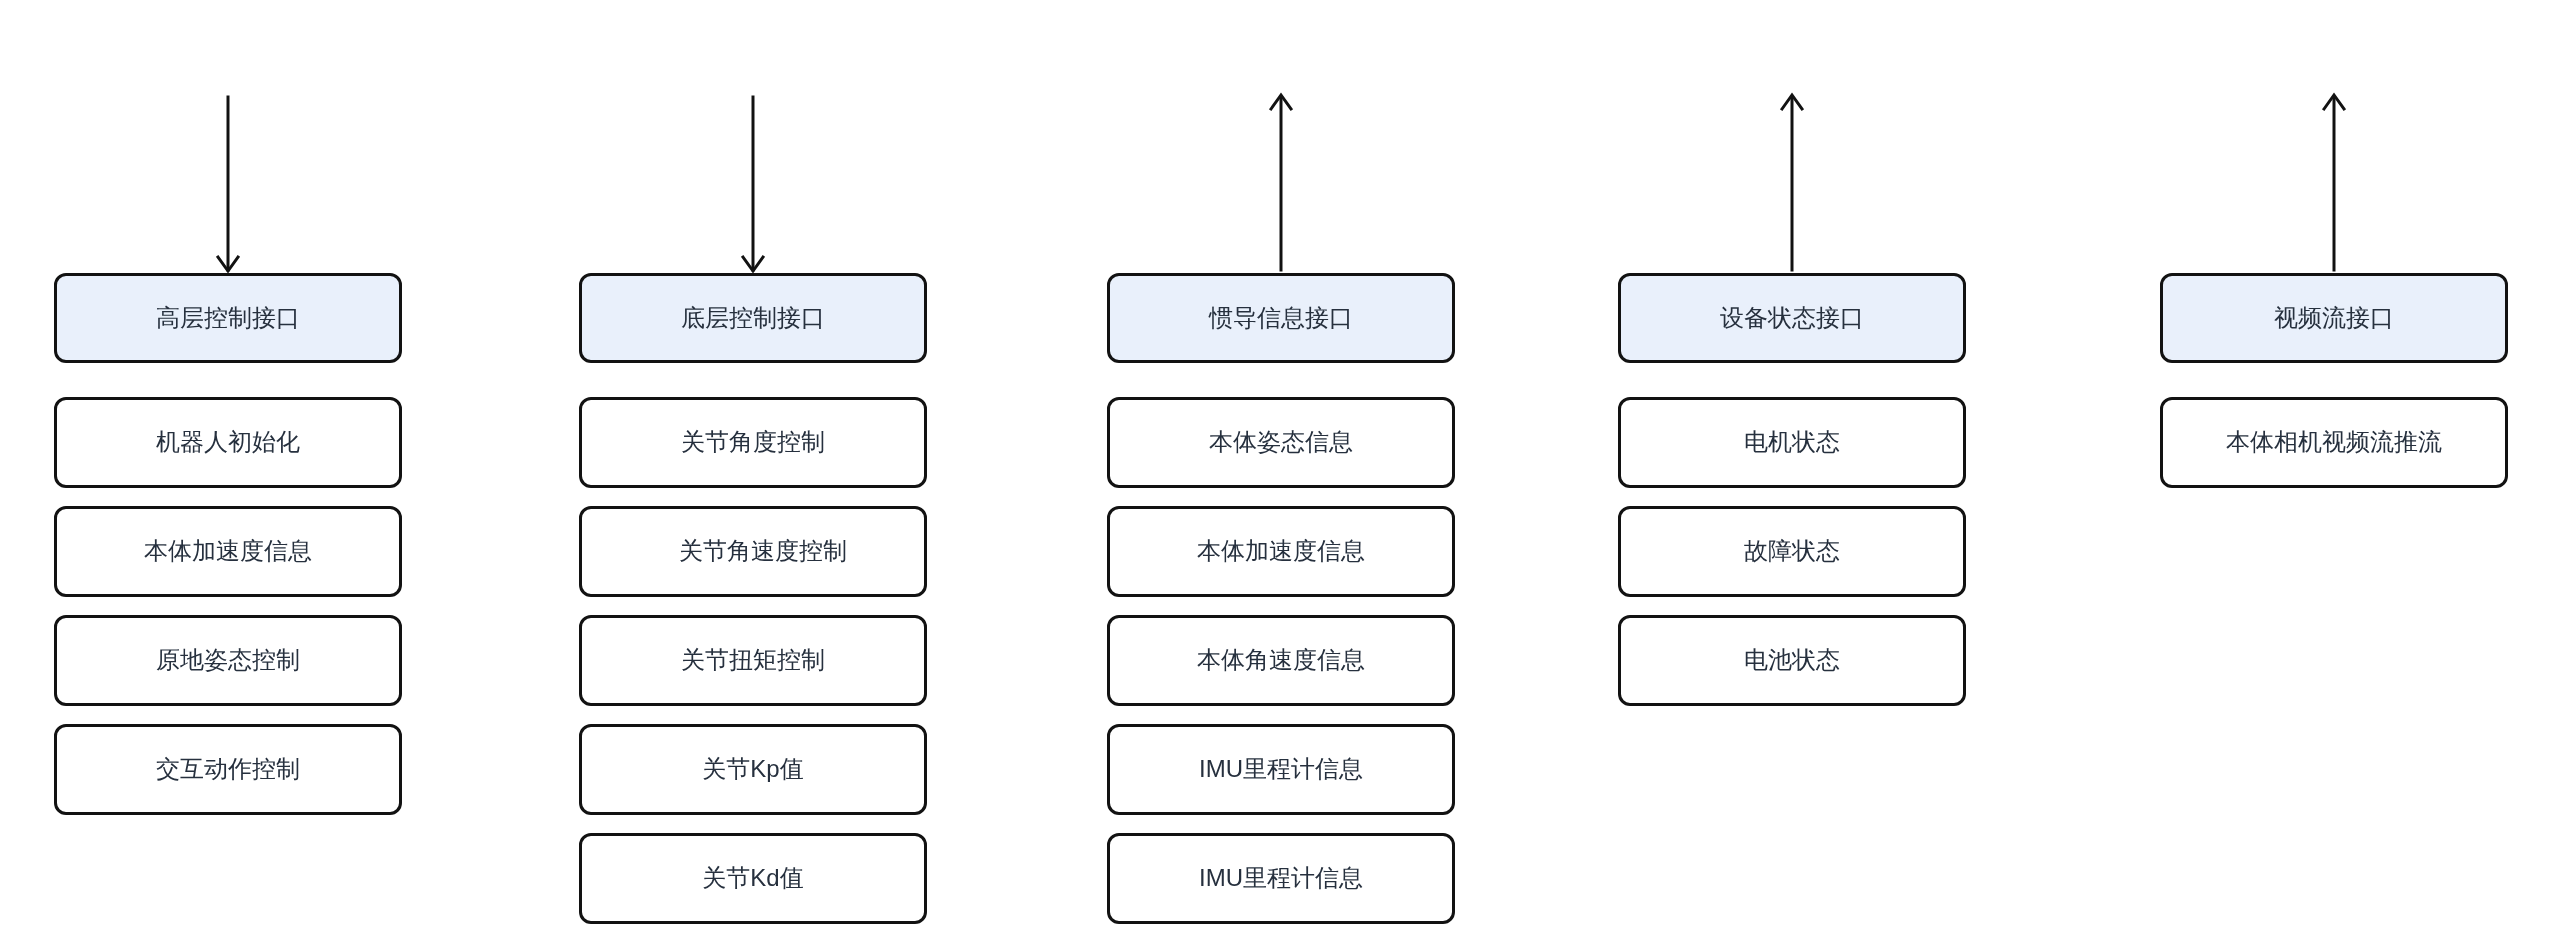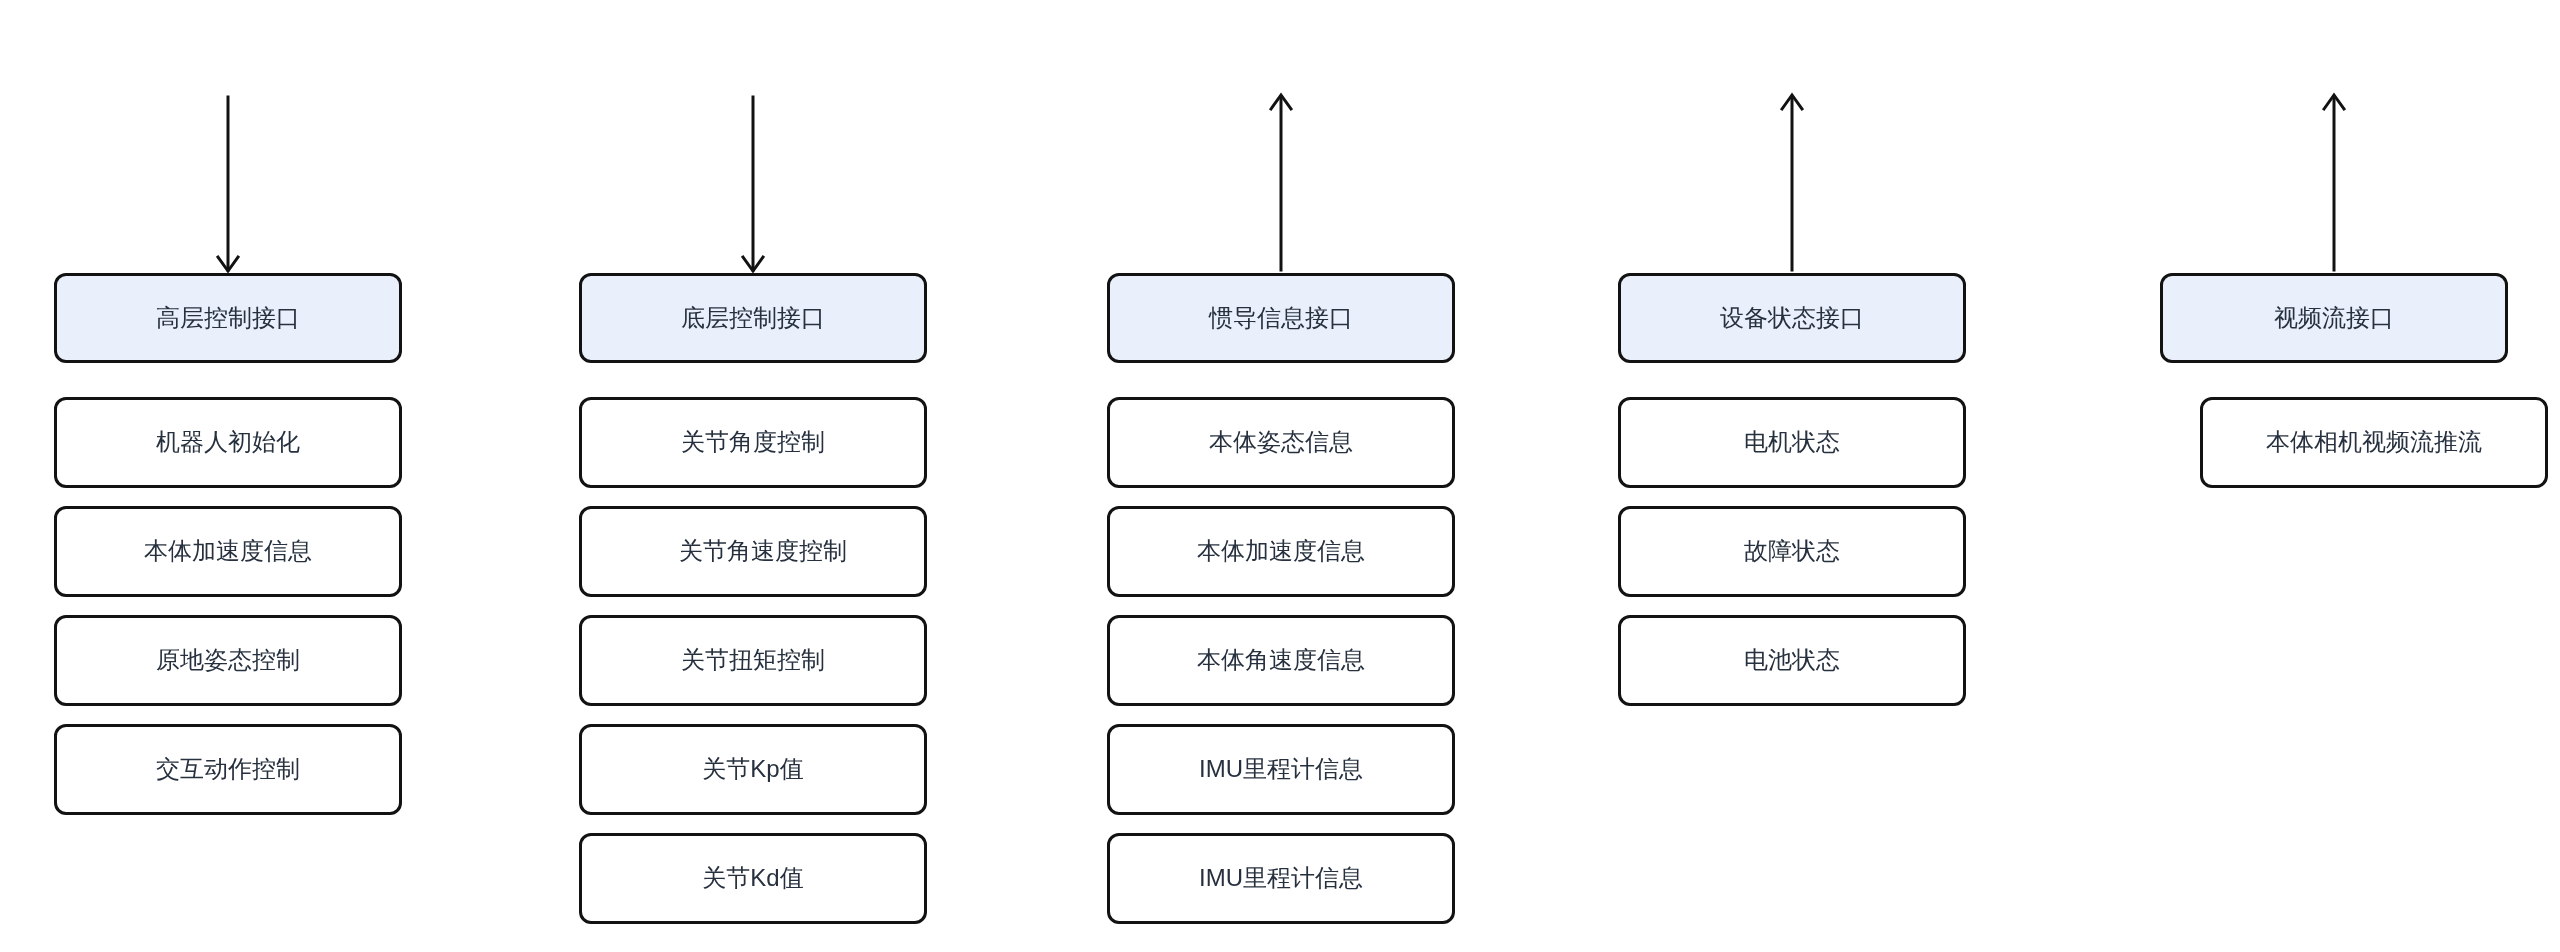--- a/index.html
+++ b/index.html
@@ -70,15 +70,15 @@
       <div class="node" style="left: 1107px; top: 397px; width: 348px; height: 91px;">本体姿态信息</div>
       <div class="node" style="left: 1107px; top: 506px; width: 348px; height: 91px;">本体加速度信息</div>
       <div class="node" style="left: 1107px; top: 615px; width: 348px; height: 91px;">本体角速度信息</div>
       <div class="node" style="left: 1107px; top: 724px; width: 348px; height: 91px;">IMU里程计信息</div>
       <div class="node" style="left: 1107px; top: 833px; width: 348px; height: 91px;">IMU里程计信息</div>
       <div class="node accent" style="left: 1618px; top: 273px; width: 348px; height: 90px;">设备状态接口</div>
       <div class="node" style="left: 1618px; top: 397px; width: 348px; height: 91px;">电机状态</div>
       <div class="node" style="left: 1618px; top: 506px; width: 348px; height: 91px; text-align: center;">故障状态</div>
       <div class="node" style="left: 1618px; top: 615px; width: 348px; height: 91px;">电池状态</div>
       <div class="node accent" style="left: 2160px; top: 273px; width: 348px; height: 90px;">视频流接口</div>
-      <div class="node" style="left: 2160px; top: 397px; width: 348px; height: 91px; margin-left: 40px;">本体相机视频流推流</div>
+      <div class="node" style="left: 2160px; top: 397px; width: 348px; height: 91px;">本体相机视频流推流</div>
     </div>
 </div>
 
 </body></html>

